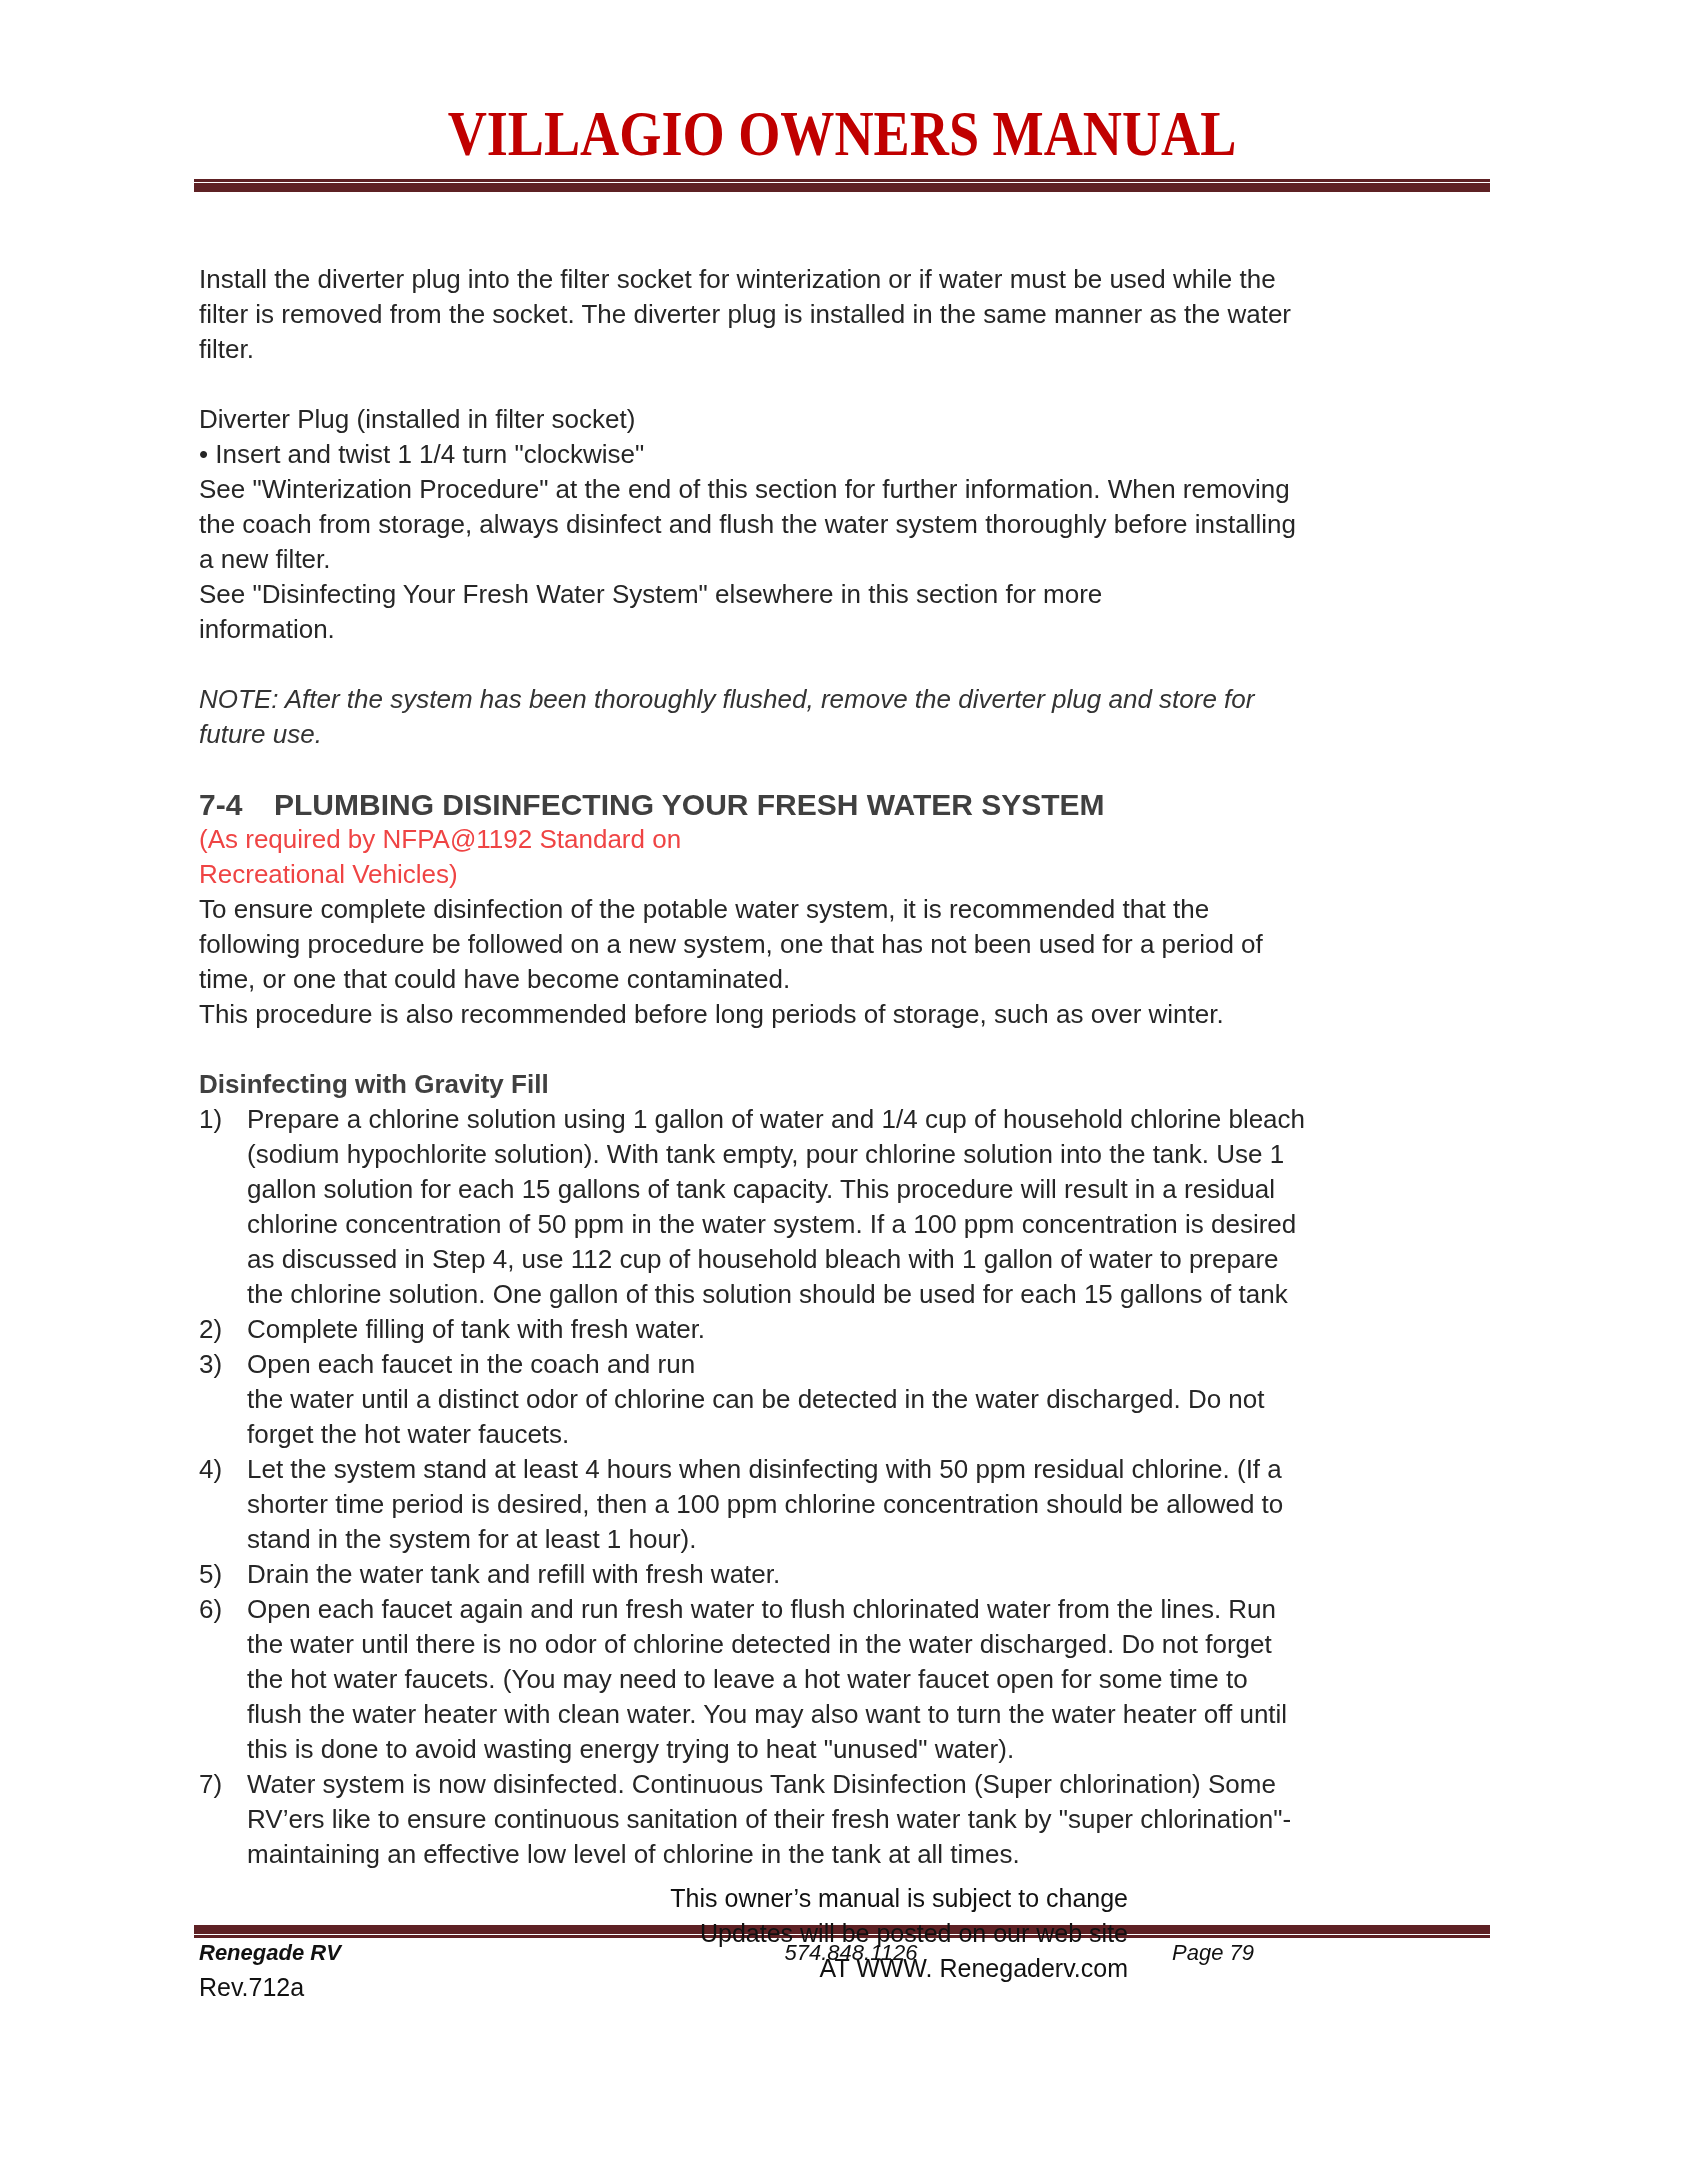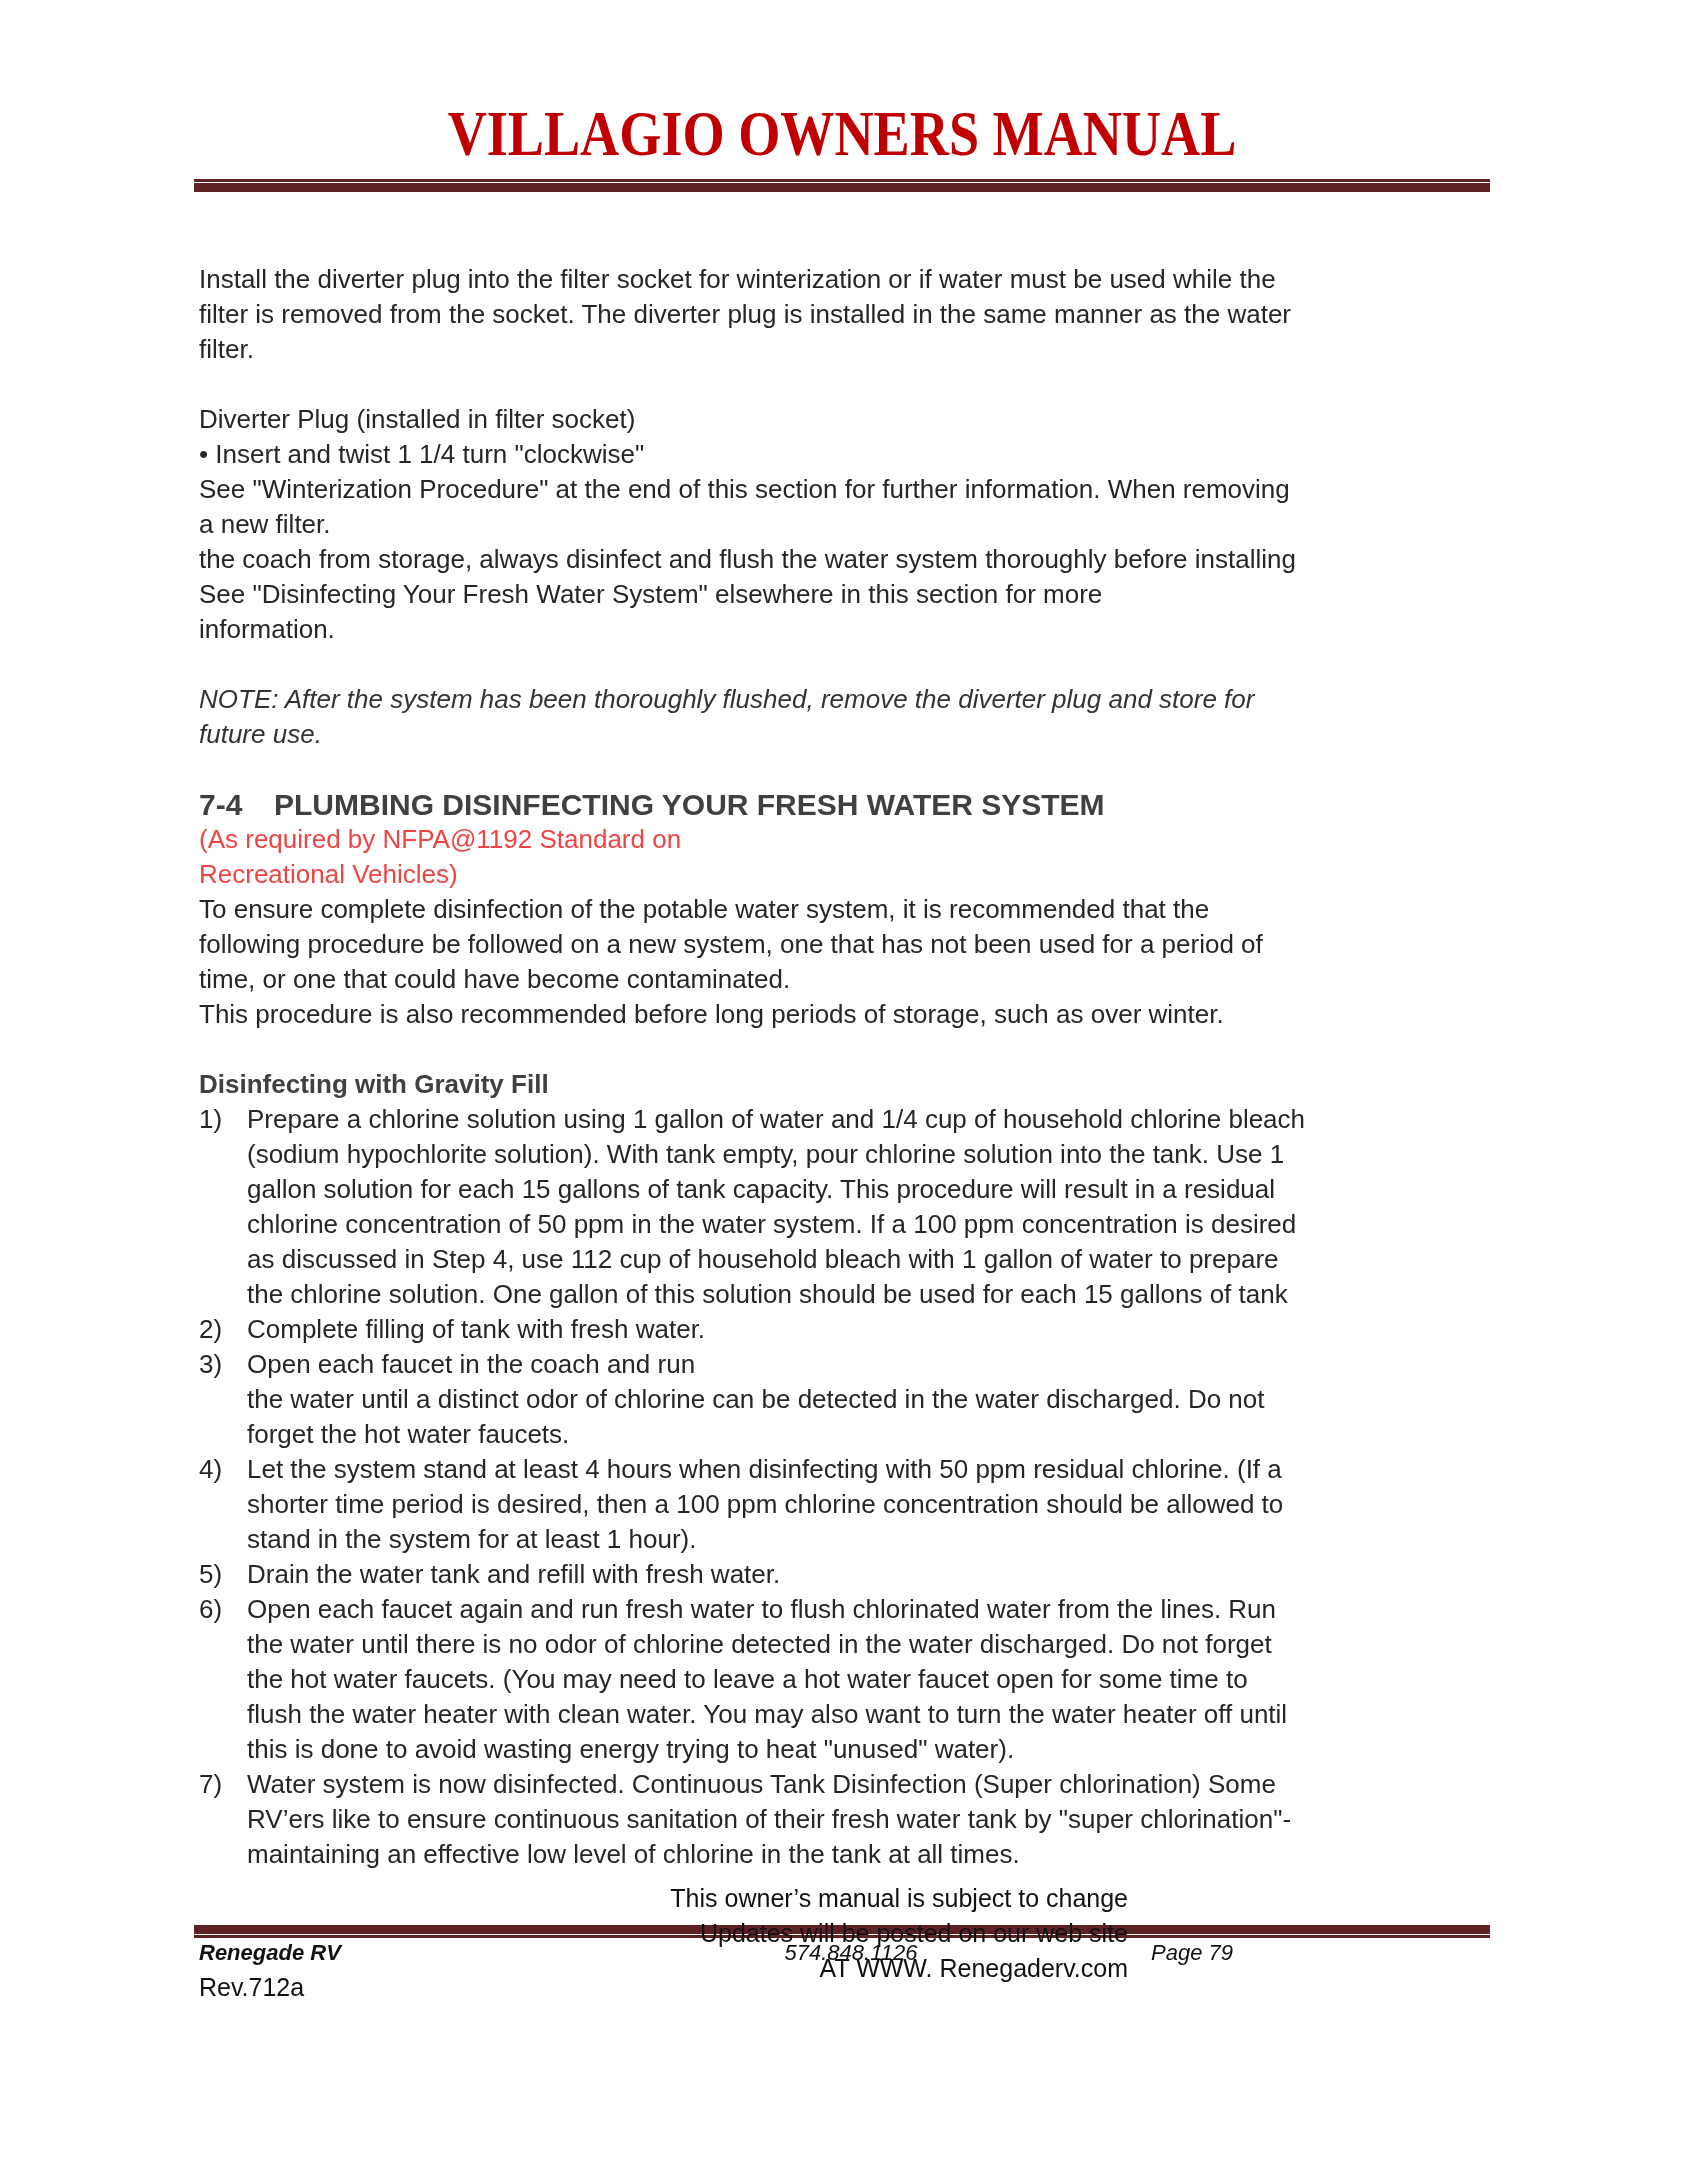--- a/index.html
+++ b/index.html
@@ -1,17 +1,17 @@
 <!DOCTYPE html>
 <html><head>
 <meta charset="utf-8">
 <style>
   html, body { margin: 0; padding: 0; background: #ffffff; }
   body { width: 1683px; height: 2178px; position: relative; overflow: hidden; }
-  .page { position: absolute; left: 0; top: 0; width: 1431px; height: 2178px; background: #fff; }
+  .page { position: absolute; left: 0; top: 0; width: 1431px; height: 2178px; background: #fff; padding-left: 21px; }
 
   .title {
     position: absolute; left: 194px; width: 1296px; top: 95px;
     text-align: center;
     font-family: "Liberation Serif", "DejaVu Serif", serif;
     font-weight: bold;
     font-size: 63px; line-height: 79px;
     color: #c00000;
     letter-spacing: 0px;
     transform: scaleX(0.86);
@@ -82,22 +82,22 @@
       <div class="line">Install the diverter plug into the filter socket for winterization or if water must be used while the</div>
       <div class="line">filter is removed from the socket. The diverter plug is installed in the same manner as the water</div>
       <div class="line">filter.</div>
     </div>
     <div class="line"></div>
 
     <div>
       <div class="line">Diverter Plug (installed in filter socket)</div>
       <div class="line">• Insert and twist 1 1/4 turn "clockwise"</div>
       <div class="line">See "Winterization Procedure" at the end of this section for further information. When removing</div>
+      <div class="line">the coach from storage, always disinfect and flush the water system thoroughly before installing</div>
       <div class="line">a new filter.</div>
-      <div class="line">the coach from storage, always disinfect and flush the water system thoroughly before installing</div>
       <div class="line">See "Disinfecting Your Fresh Water System" elsewhere in this section for more</div>
       <div class="line">information.</div>
     </div>
     <div class="line"></div>
 
     <div>
       <div class="line italic">NOTE:  After the system has been thoroughly flushed, remove the diverter plug and store for</div>
       <div class="line italic">future use.</div>
     </div>
     <div class="line"></div>

